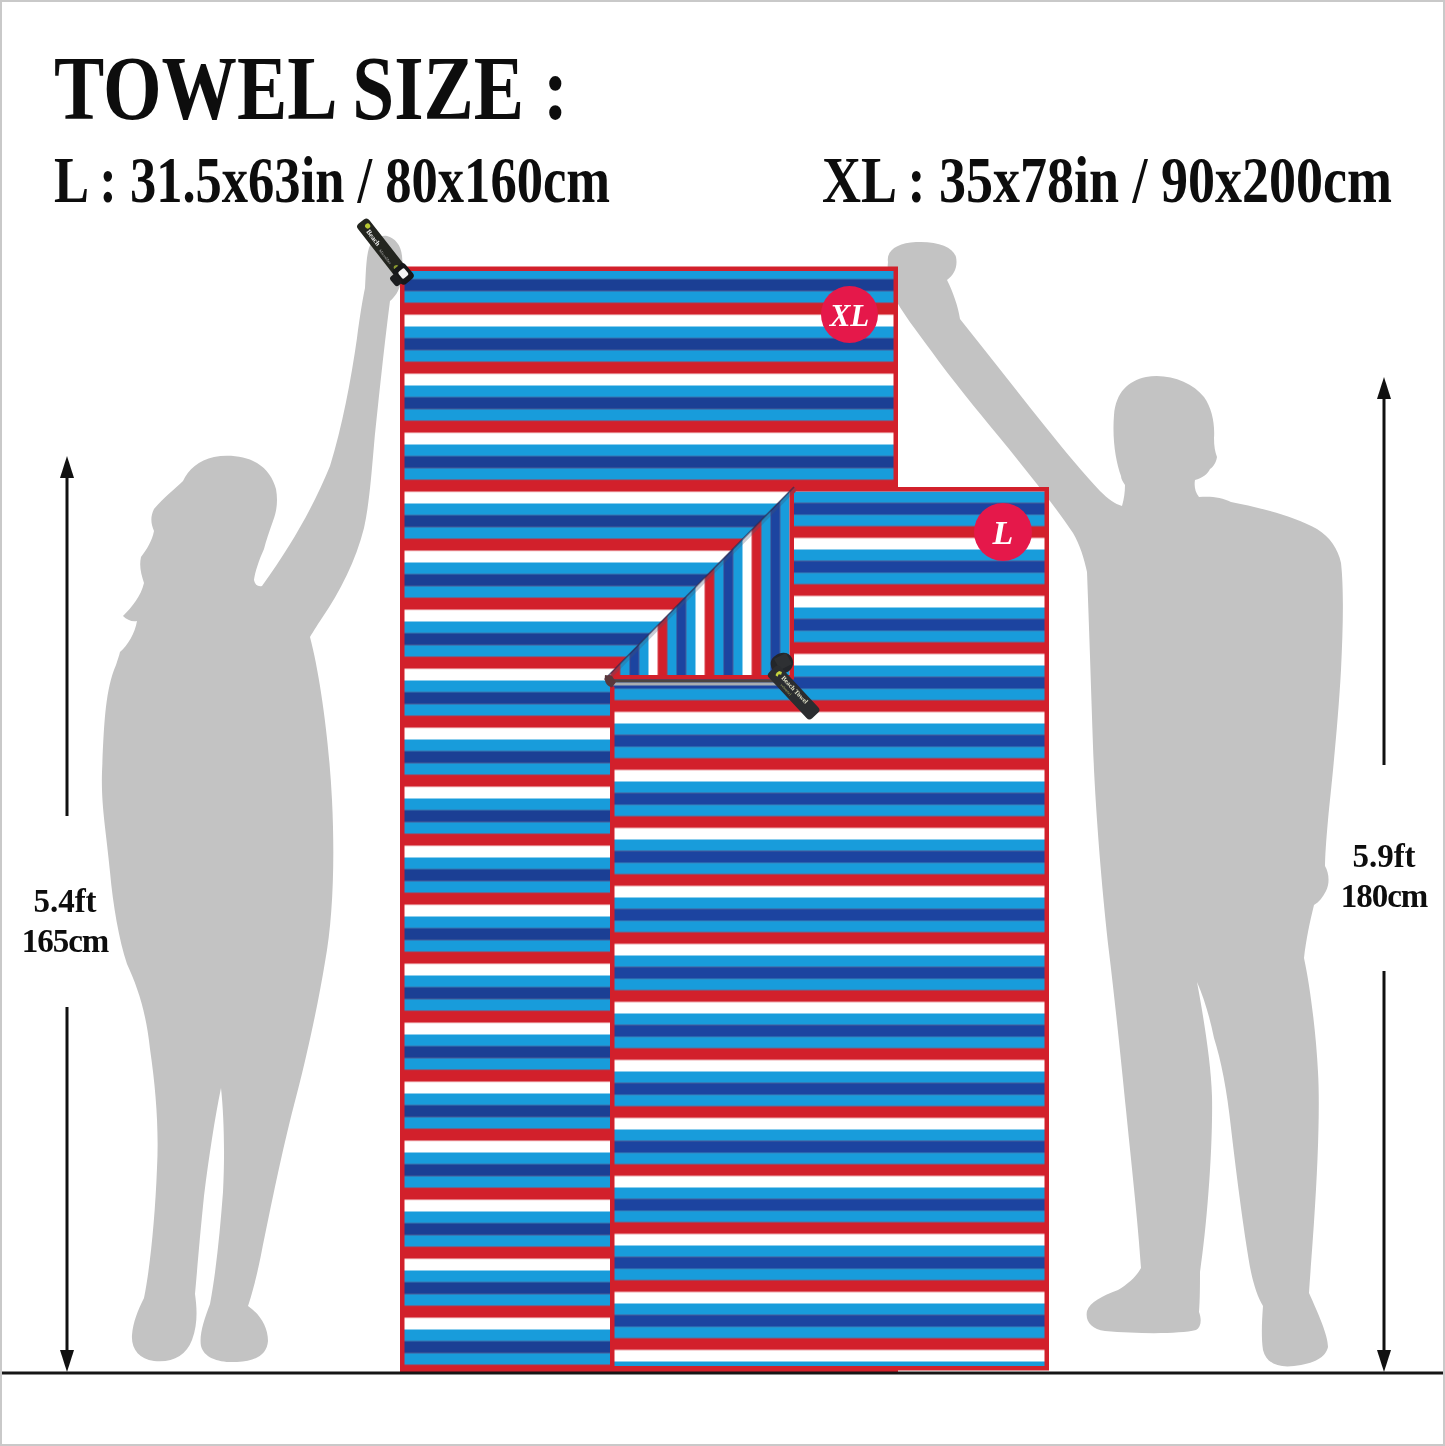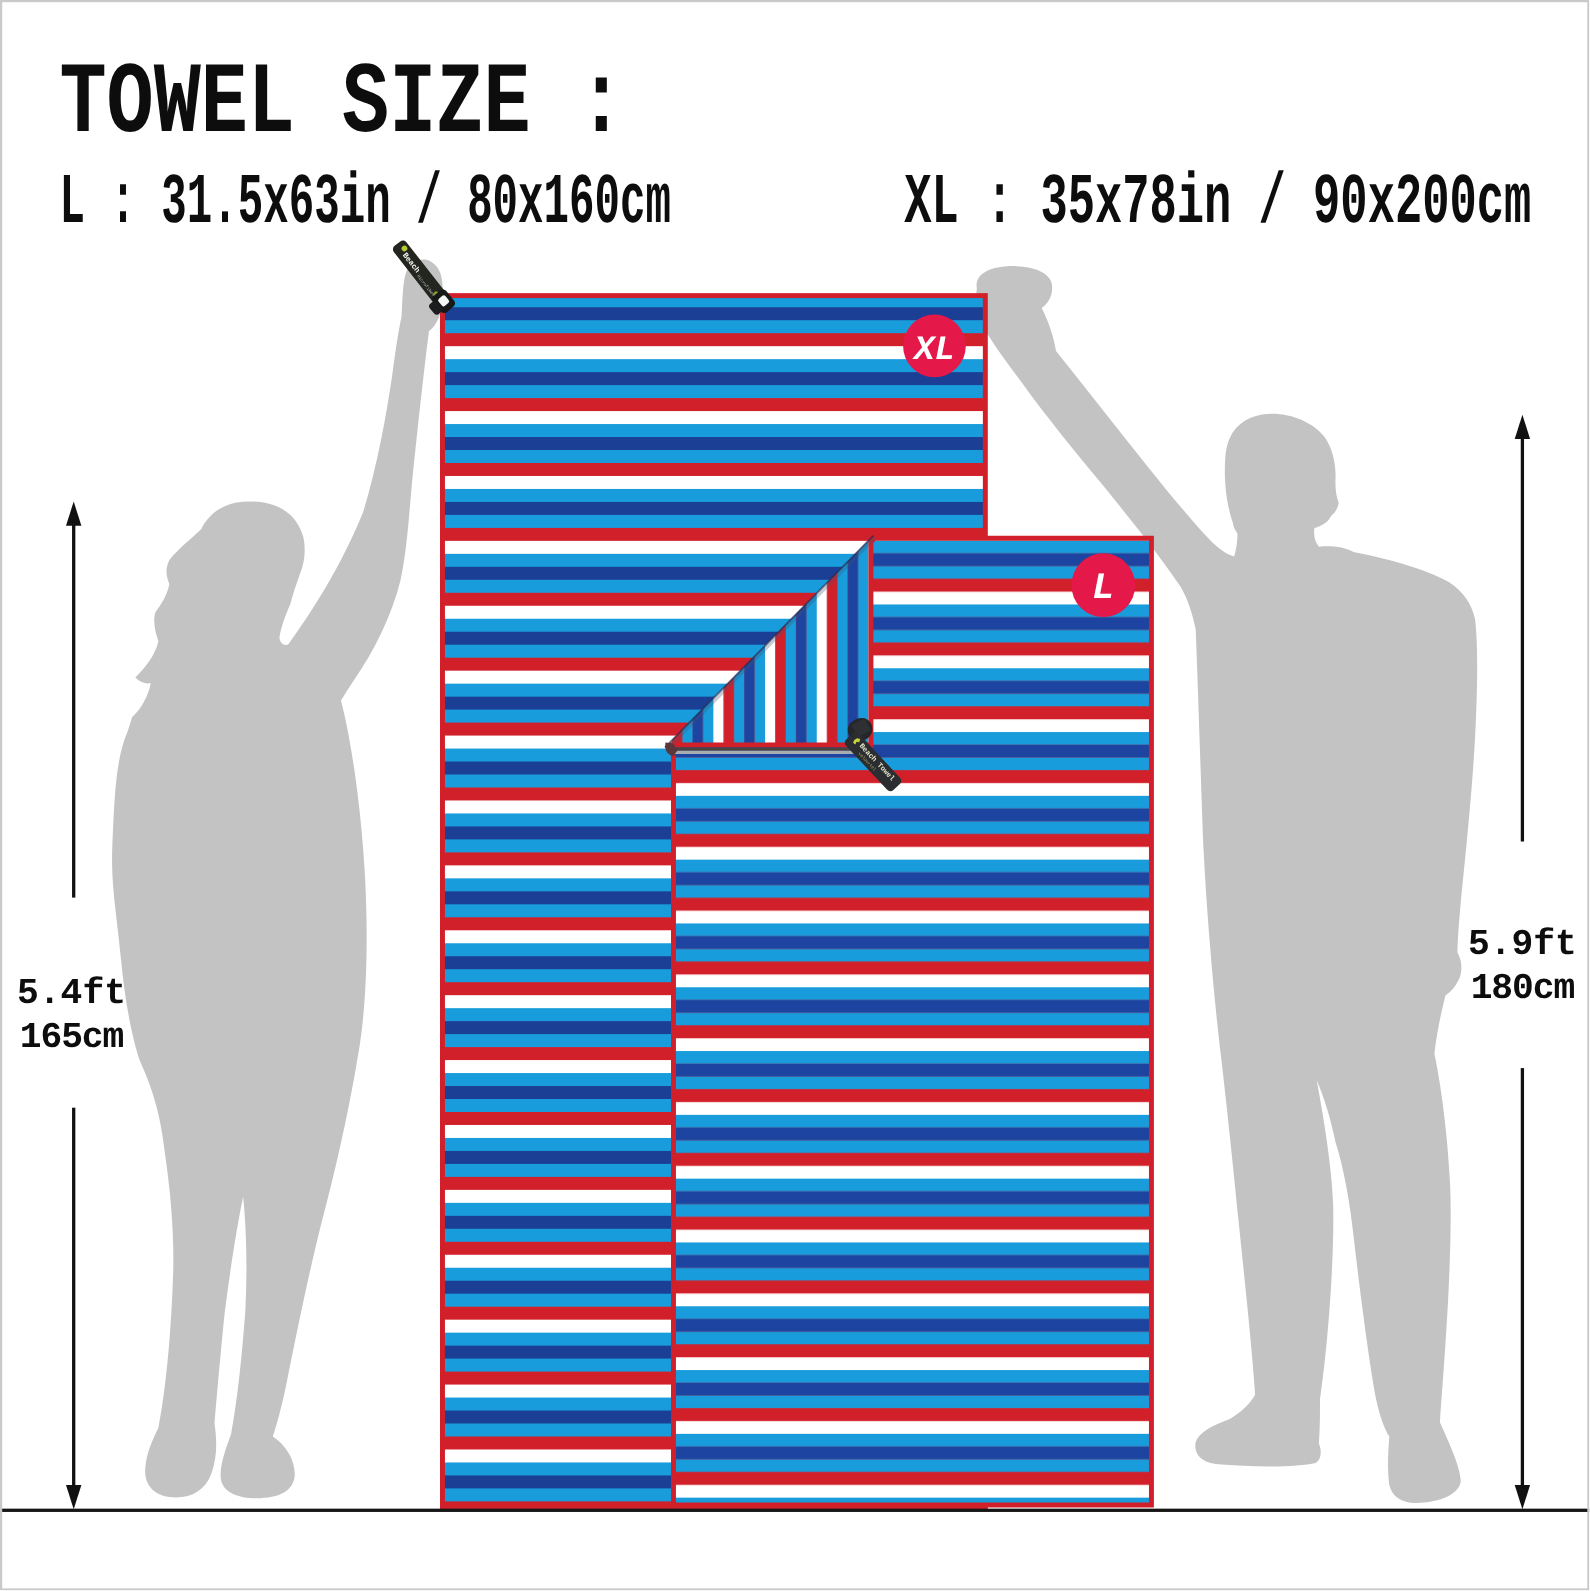--- a/index.html
+++ b/index.html
@@ -1,17 +1,17 @@
 <!DOCTYPE html>
 <html><head>
 <meta charset="utf-8">
 <style>
   html,body{margin:0;padding:0;background:#fff;}
   #page{position:relative;width:1445px;height:1446px;background:#fff;overflow:hidden;
-        font-family:Liberation Mono, monospace;}
+        font-family:Liberation Serif, serif;}
   svg{display:block}
 </style>
 </head>
 <body>
 <div id="page">
 <svg width="1445" height="1446" viewBox="0 0 1445 1446" xmlns="http://www.w3.org/2000/svg">
 <defs>
   <pattern id="pxl" patternUnits="userSpaceOnUse" x="0" y="267.5" width="59" height="59">
     <rect x="0" y="0" width="59" height="11.8" fill="#189CDB"></rect>
     <rect x="0" y="11.8" width="59" height="11.8" fill="#1B3F94"></rect>

